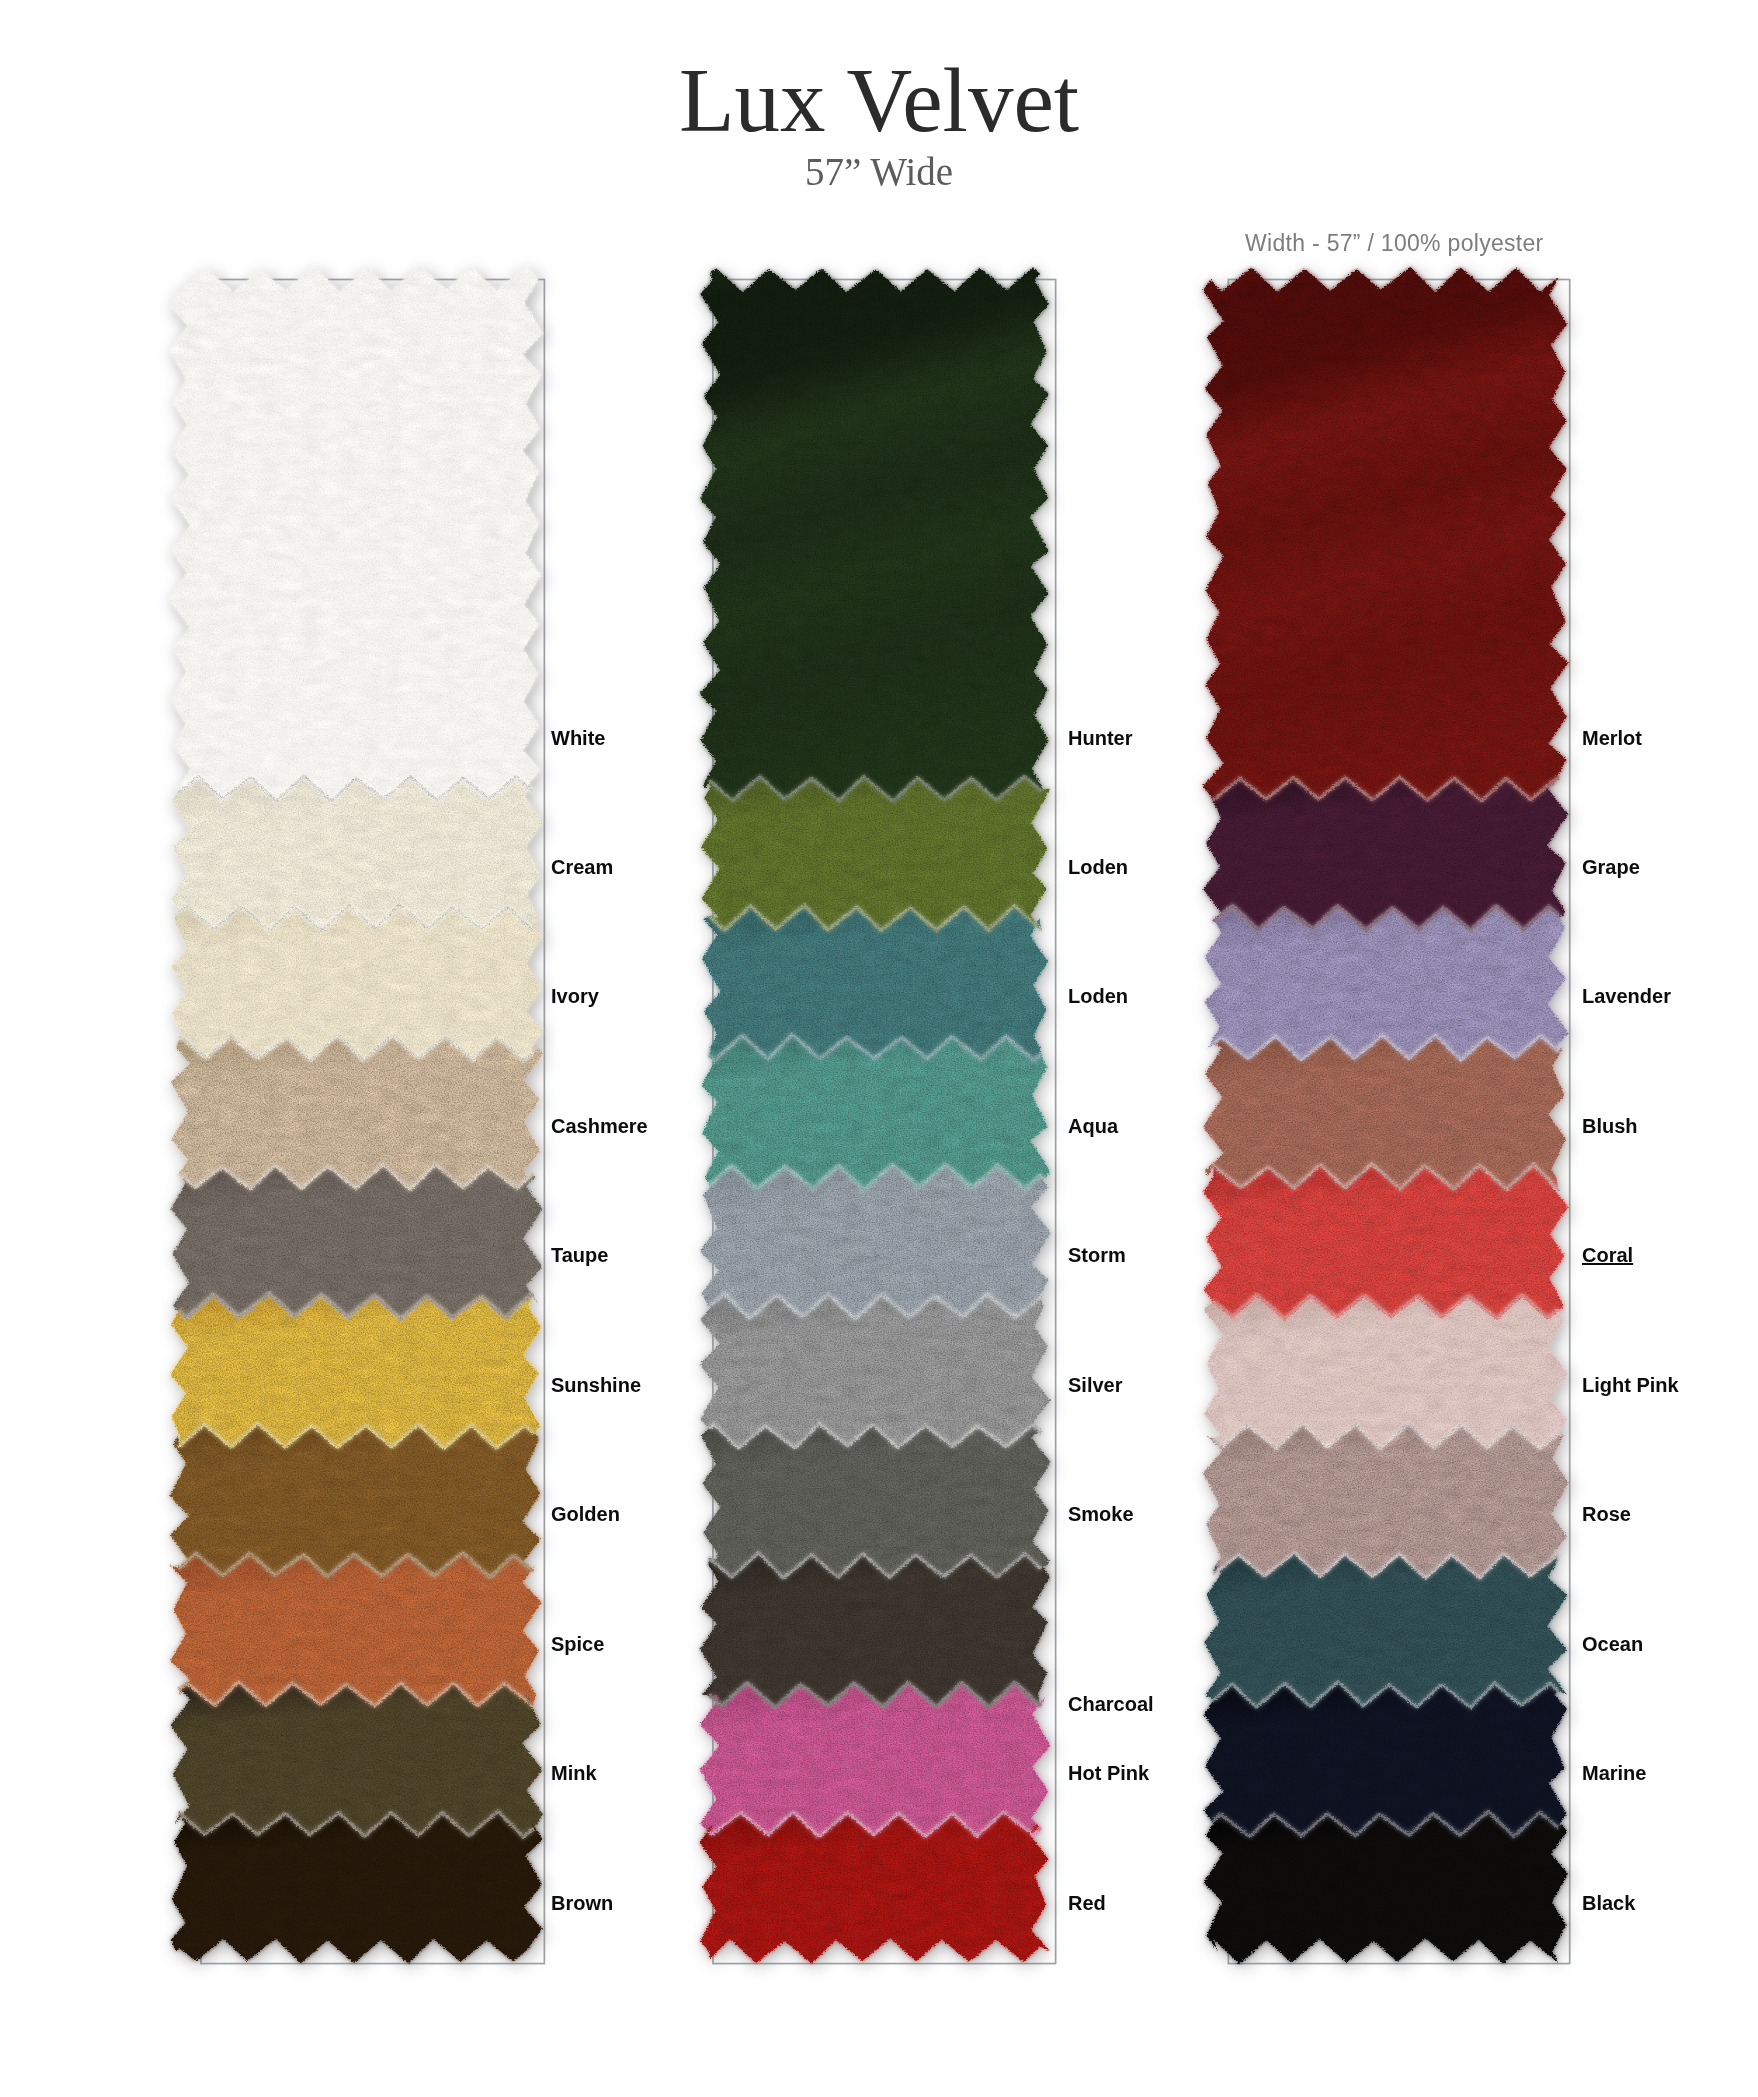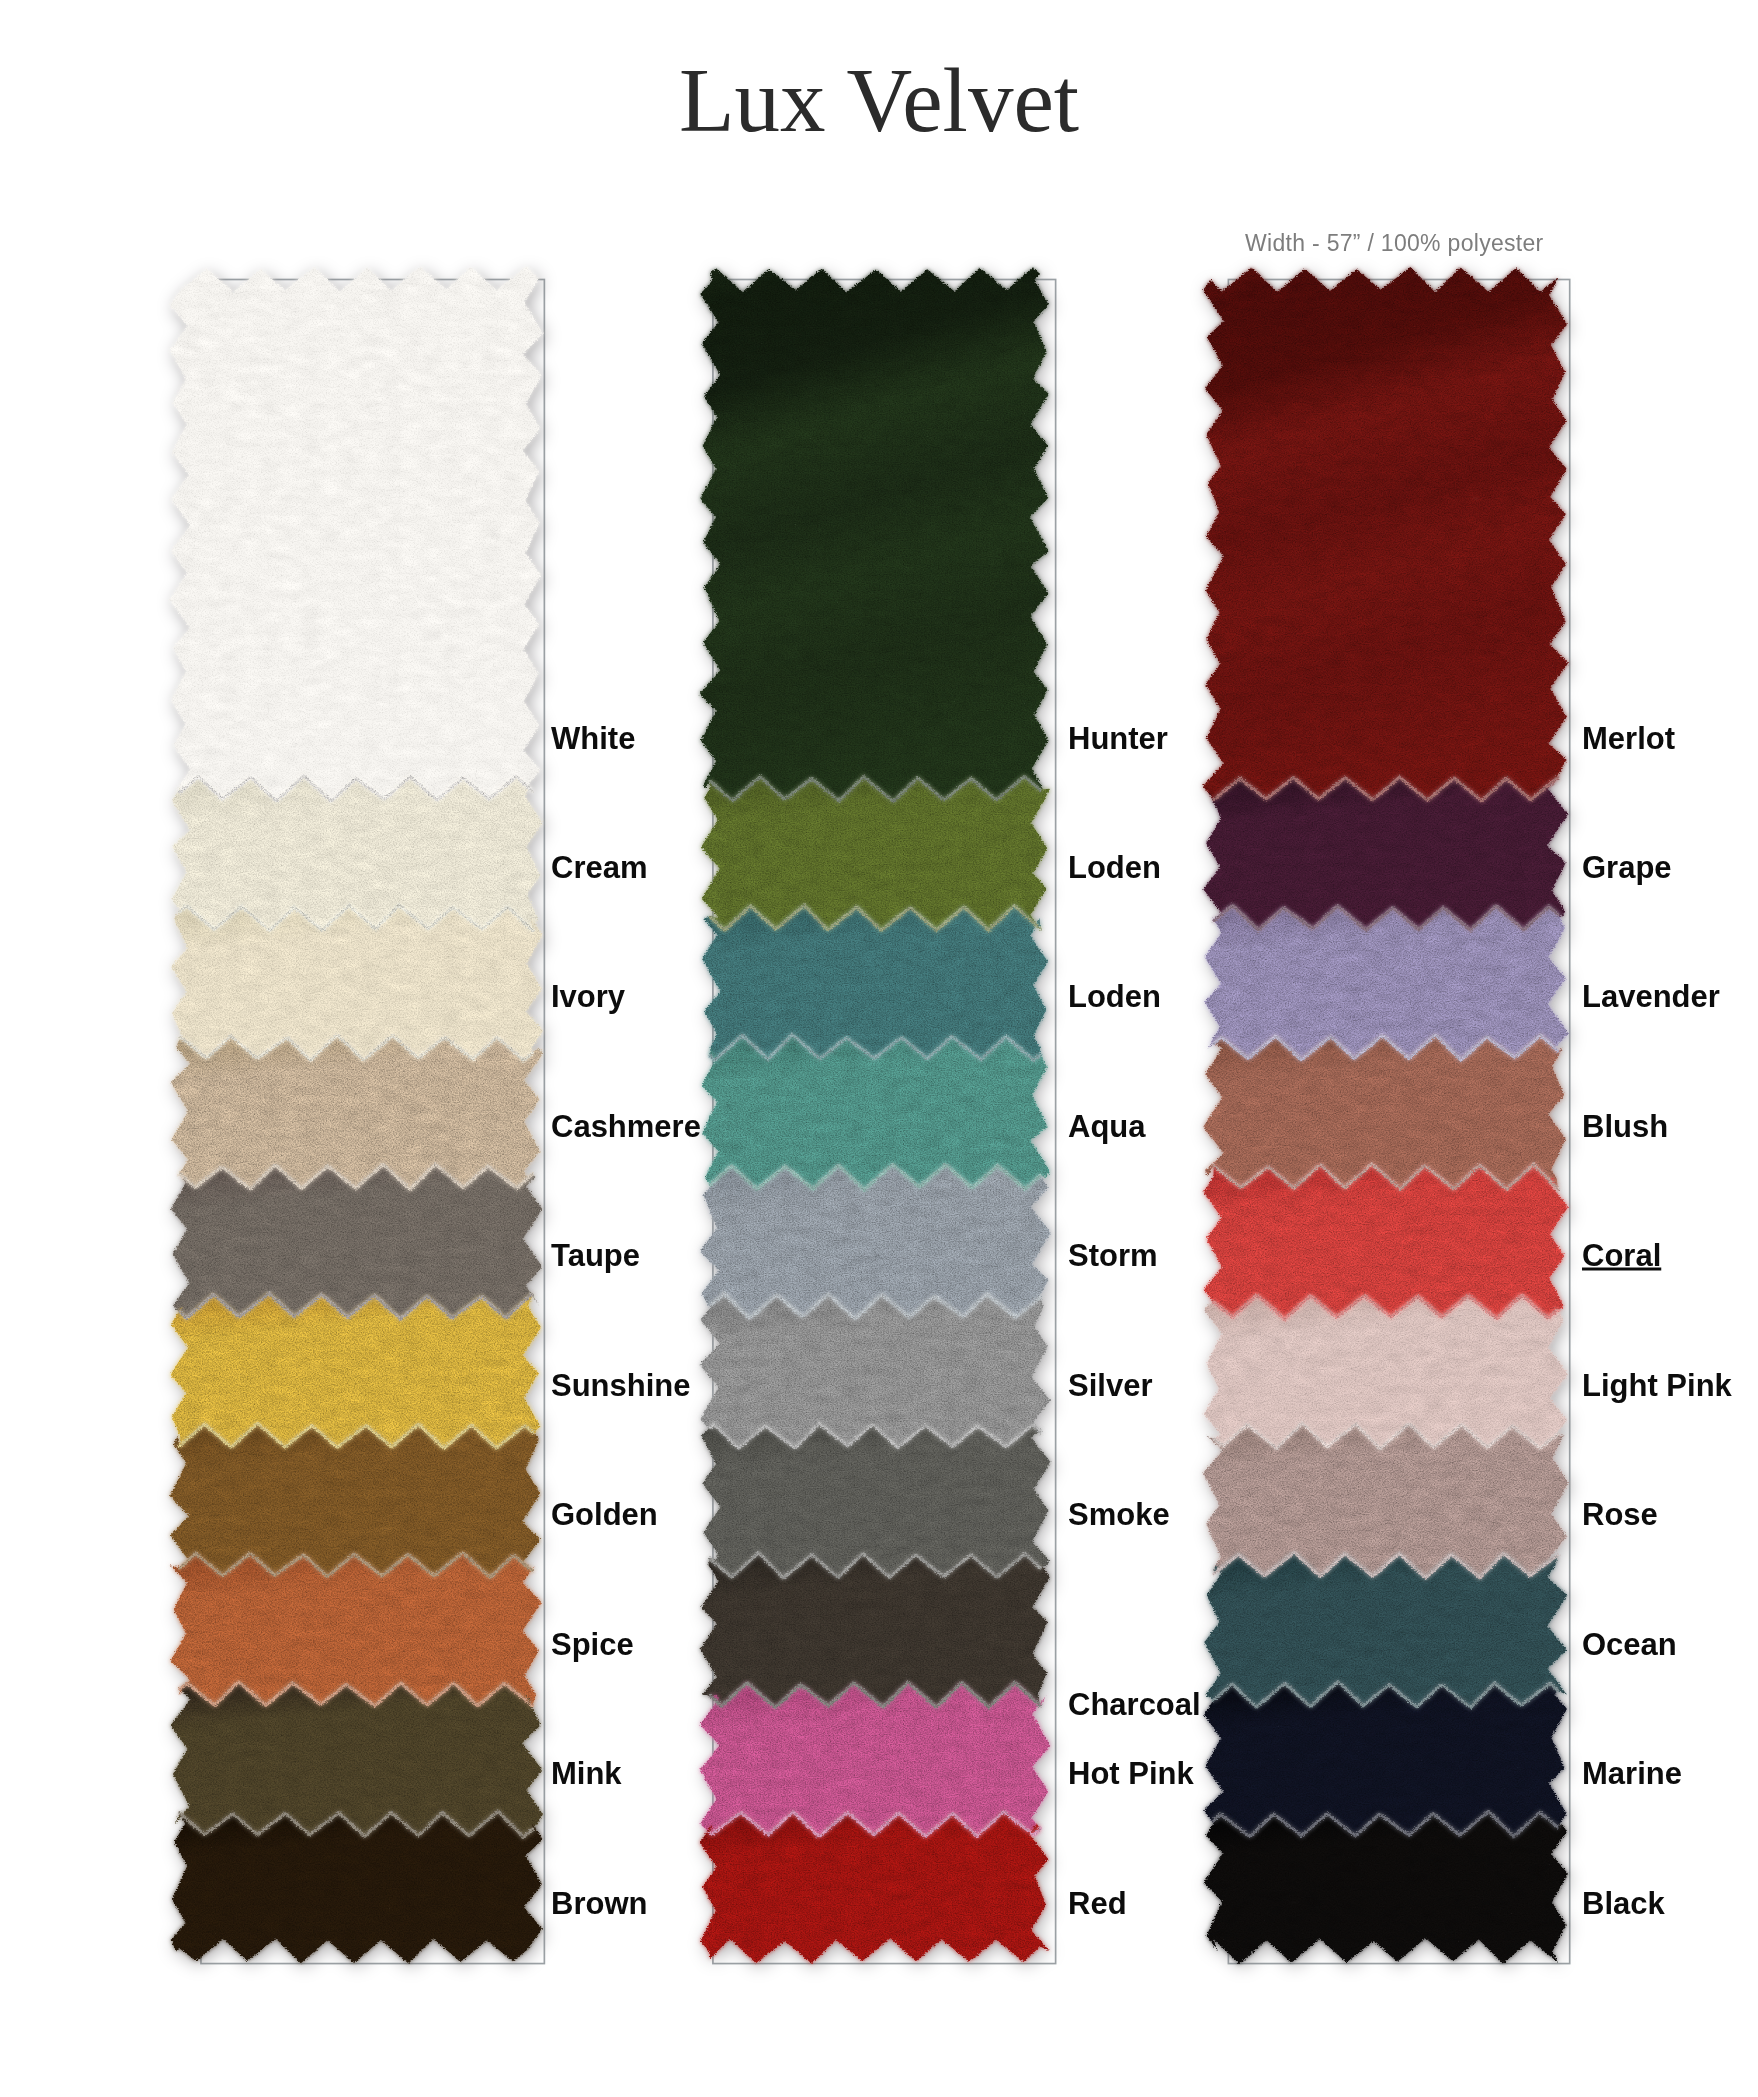--- a/index.html
+++ b/index.html
@@ -21,21 +21,21 @@
     font-family:"Liberation Serif", serif;
     font-size:39px;line-height:1;color:#5C5C5C;
   }
   .widthnote{
     position:absolute;top:232px;left:1245px;
     font-size:23px;line-height:1;color:#7D7D7D;letter-spacing:0.3px;font-weight:400;
     white-space:nowrap;
   }
   .swatch-label{
     position:absolute;font-weight:bold;color:#0C0C0C;
-    font-size:31px;line-height:1;white-space:nowrap;
+    font-size:20px;line-height:1;white-space:nowrap;
     transform:translateY(-50%);
   }
 </style>
 </head>
 <body>
 
 <div id="card">
 <svg id="swatchsvg" width="1758" height="2097" viewBox="0 0 2503 2986">
 <defs>
 <filter id="grainmaker" x="0%" y="0%" width="100%" height="100%" color-interpolation-filters="sRGB">
@@ -566,20 +566,21 @@
         <path d="M 1728.0 1485.9 L 1739.3 1477.2 L 1776.9 1507.3 L 1816.5 1475.5 L 1852.8 1509.1 L 1894.4 1476.1 L 1928.1 1507.1 L 1968.9 1474.5 L 2005.9 1507.6 L 2044.0 1473.7 L 2080.0 1509.4 L 2116.7 1477.2 L 2156.6 1506.0 L 2193.9 1474.0 L 2218.0 1496.8" fill="none" stroke="#D4CEE7" stroke-width="4.2" stroke-opacity="1" stroke-linejoin="round" stroke-linecap="round"></path>
         <path d="M 1728.0 1659.7 L 1766.3 1690.7 L 1806.0 1661.6 L 1842.4 1691.6 L 1880.0 1658.1 L 1914.4 1691.5 L 1953.4 1657.4 L 1993.9 1692.7 L 2028.3 1659.8 L 2070.2 1692.5 L 2106.9 1659.1 L 2145.2 1693.1 L 2183.8 1657.7 L 2218.0 1692.5" fill="none" stroke="#DBB4AB" stroke-width="4.2" stroke-opacity="1" stroke-linejoin="round" stroke-linecap="round"></path>
         <path d="M 1728.0 1853.9 L 1755.2 1875.2 L 1789.3 1844.2 L 1829.6 1878.6 L 1865.7 1845.0 L 1903.2 1875.9 L 1942.9 1845.1 L 1980.4 1875.6 L 2018.9 1845.9 L 2052.7 1875.8 L 2090.5 1844.7 L 2131.2 1878.0 L 2166.6 1844.1 L 2204.0 1876.8 L 2218.0 1865.9" fill="none" stroke="#F69D9B" stroke-width="4.2" stroke-opacity="1" stroke-linejoin="round" stroke-linecap="round"></path>
         <path d="M 1728.0 2048.6 L 1741.5 2059.0 L 1775.5 2028.1 L 1817.5 2062.5 L 1854.2 2026.2 L 1889.7 2060.2 L 1930.0 2027.6 L 1964.6 2062.7 L 2006.5 2026.7 L 2041.0 2061.1 L 2081.0 2028.4 L 2117.7 2060.9 L 2153.3 2030.3 L 2192.5 2061.7 L 2218.0 2042.2" fill="none" stroke="#F7E8E4" stroke-width="4.2" stroke-opacity="1" stroke-linejoin="round" stroke-linecap="round"></path>
         <path d="M 1728.0 2241.0 L 1763.8 2213.3 L 1800.2 2244.1 L 1842.8 2210.7 L 1880.2 2244.8 L 1914.8 2212.7 L 1954.8 2244.7 L 1992.1 2212.3 L 2029.9 2247.0 L 2066.5 2213.4 L 2107.1 2246.6 L 2141.0 2211.8 L 2178.5 2243.7 L 2218.0 2214.4" fill="none" stroke="#E2D3D2" stroke-width="4.2" stroke-opacity="1" stroke-linejoin="round" stroke-linecap="round"></path>
         <path d="M 1728.0 2420.4 L 1754.4 2397.8 L 1788.7 2431.1 L 1829.3 2396.7 L 1865.3 2430.0 L 1905.2 2394.7 L 1940.6 2429.1 L 1978.1 2398.7 L 2017.2 2430.6 L 2052.3 2398.7 L 2094.3 2431.2 L 2127.7 2396.4 L 2165.9 2428.4 L 2206.8 2397.1 L 2218.0 2407.0" fill="none" stroke="#93A6AA" stroke-width="4.2" stroke-opacity="1" stroke-linejoin="round" stroke-linecap="round"></path>
         <path d="M 1728.0 2592.0 L 1737.7 2583.1 L 1779.5 2615.2 L 1813.8 2582.8 L 1853.1 2614.1 L 1889.6 2582.4 L 1929.5 2614.3 L 1964.0 2583.0 L 2006.4 2613.2 L 2040.5 2582.5 L 2079.1 2613.3 L 2119.2 2578.9 L 2155.3 2615.5 L 2192.1 2580.6 L 2218.0 2601.8" fill="none" stroke="#7D7F8A" stroke-width="4.2" stroke-opacity="1" stroke-linejoin="round" stroke-linecap="round"></path>
       </g>
 </svg>
   <div class="title">Lux Velvet</div>
+  <div class="subtitle">57” Wide</div>
   <div class="widthnote">Width - 57” / 100% polyester</div>
   <div id="labels">
       <div class="swatch-label" style="left: 551px; top: 738px;">White</div>
       <div class="swatch-label" style="left: 551px; top: 867px;">Cream</div>
       <div class="swatch-label" style="left: 551px; top: 996px;">Ivory</div>
       <div class="swatch-label" style="left: 551px; top: 1126px;">Cashmere</div>
       <div class="swatch-label" style="left: 551px; top: 1255px;">Taupe</div>
       <div class="swatch-label" style="left: 551px; top: 1385px;">Sunshine</div>
       <div class="swatch-label" style="left: 551px; top: 1514px;">Golden</div>
       <div class="swatch-label" style="left: 551px; top: 1644px;">Spice</div>

